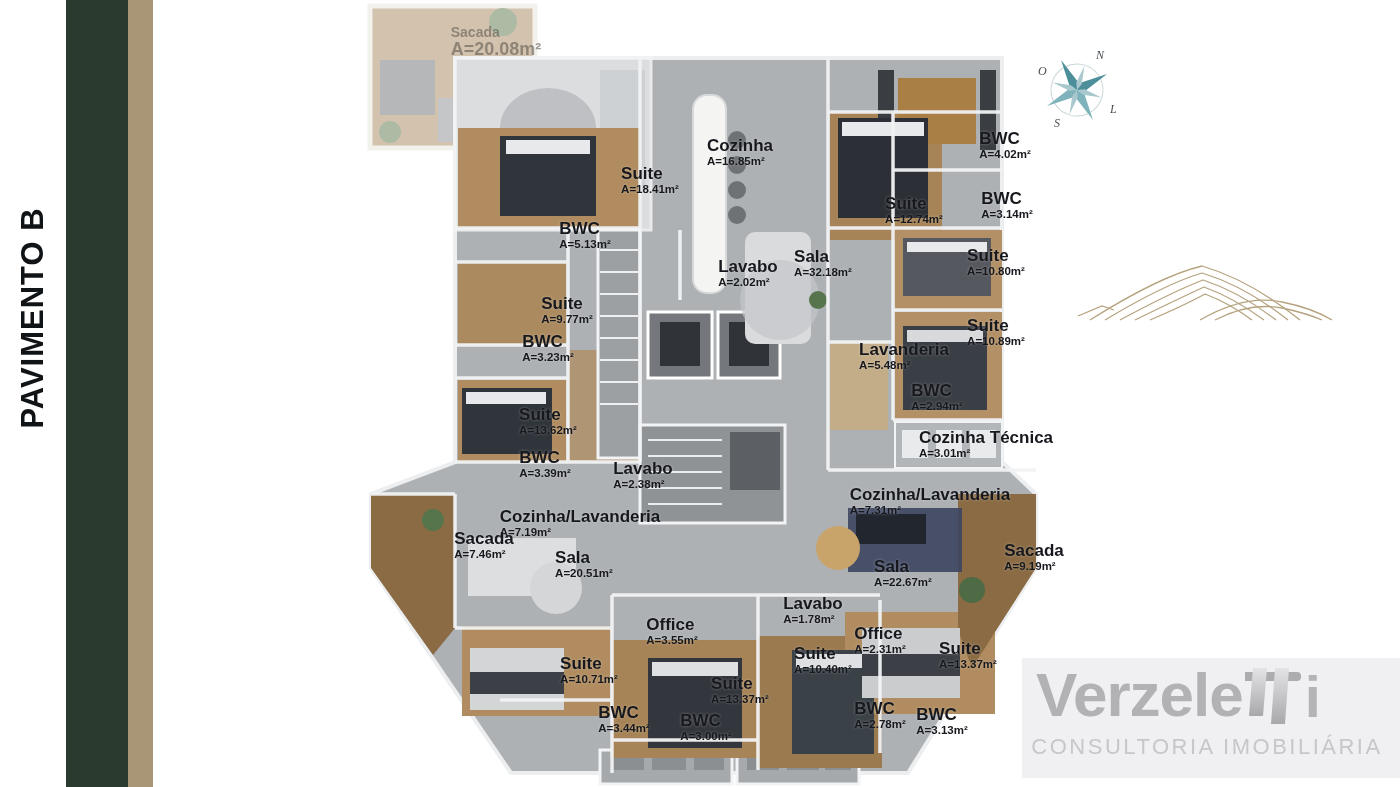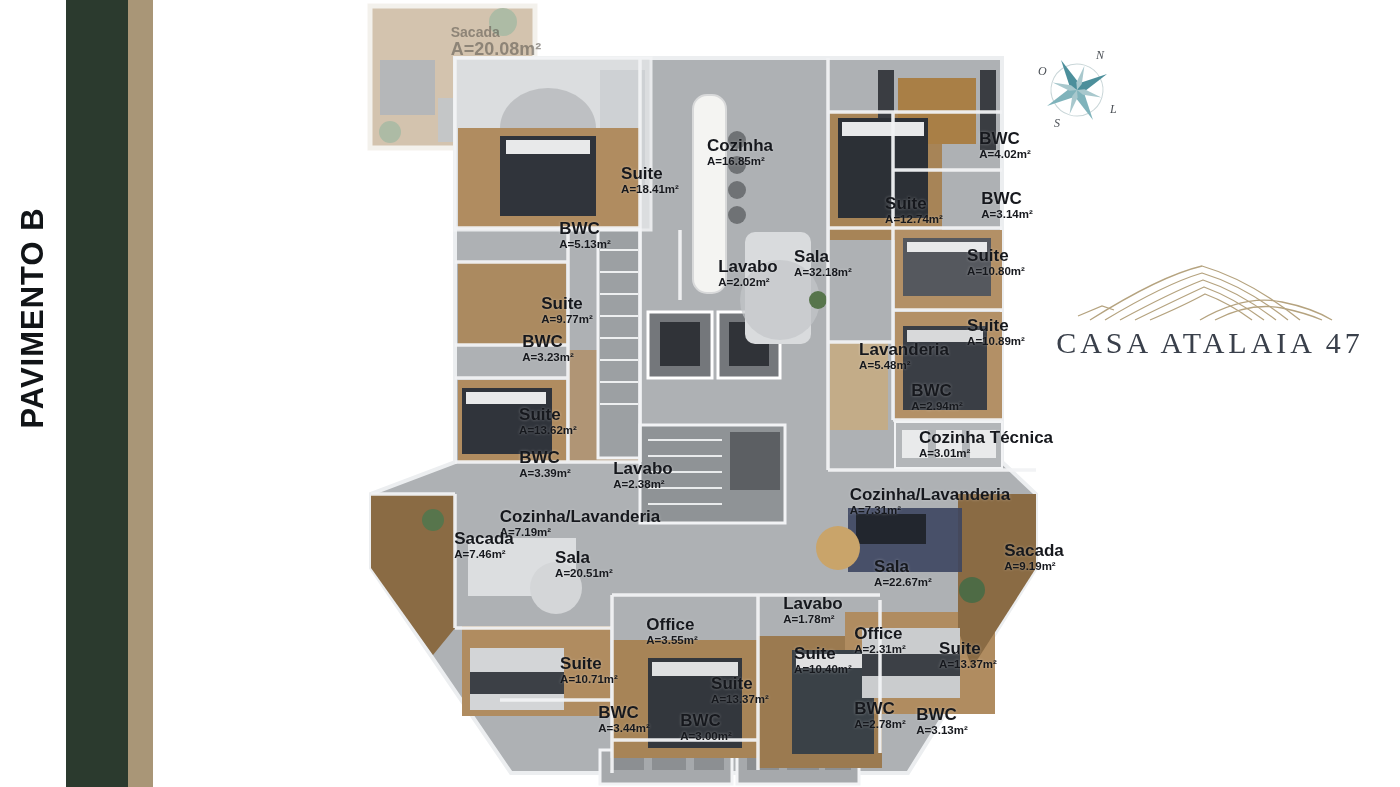--- a/index.html
+++ b/index.html
@@ -363,17 +363,36 @@
         <path d="M40,62 Q110,18 152,8 Q200,22 250,62"></path>
         <path d="M55,62 Q115,26 152,15 Q195,28 238,62"></path>
         <path d="M70,62 Q122,34 153,22 Q190,34 226,62"></path>
         <path d="M85,62 Q128,41 154,29 Q184,40 214,62"></path>
         <path d="M100,62 Q135,47 155,36 Q179,45 202,62"></path>
         <path d="M150,62 Q195,36 232,44 Q262,50 282,62"></path>
         <path d="M165,62 Q200,44 232,50 Q256,55 272,62"></path>
         <path d="M28,58 L52,48 L64,52"></path>
       </g>
     </svg>
-    <div class="logo-title">CASA ATALAIA 47</div>
   </div>
 
+  <div class="wm">
+    <div class="wm-row">
+      <span class="wm-brand">Verzele</span>
+      <span class="wm-mark">
+        <svg width="58" height="62" viewBox="0 0 58 62">
+          <defs>
+            <linearGradient id="wmg" x1="0" y1="0" x2="0" y2="1">
+              <stop offset="0" stop-color="#e4e4e6"></stop>
+                <stop offset="1" stop-color="#a8a8ab"></stop>
+            </linearGradient>
+          </defs>
+          <rect x="-52" y="8" width="108" height="9" rx="4" fill="#9b9b9e" opacity="0.8"></rect>
+          <polygon points="8,4 22,4 18,52 4,52" fill="url(#wmg)"></polygon>
+          <polygon points="30,4 44,4 40,60 26,60" fill="url(#wmg)"></polygon>
+        </svg>
+      </span>
+      <span class="wm-suffix">i</span>
+    </div>
+    <div class="wm-sub">CONSULTORIA IMOBILIÁRIA</div>
+  </div>
 
 </div>
 
 </body></html>

